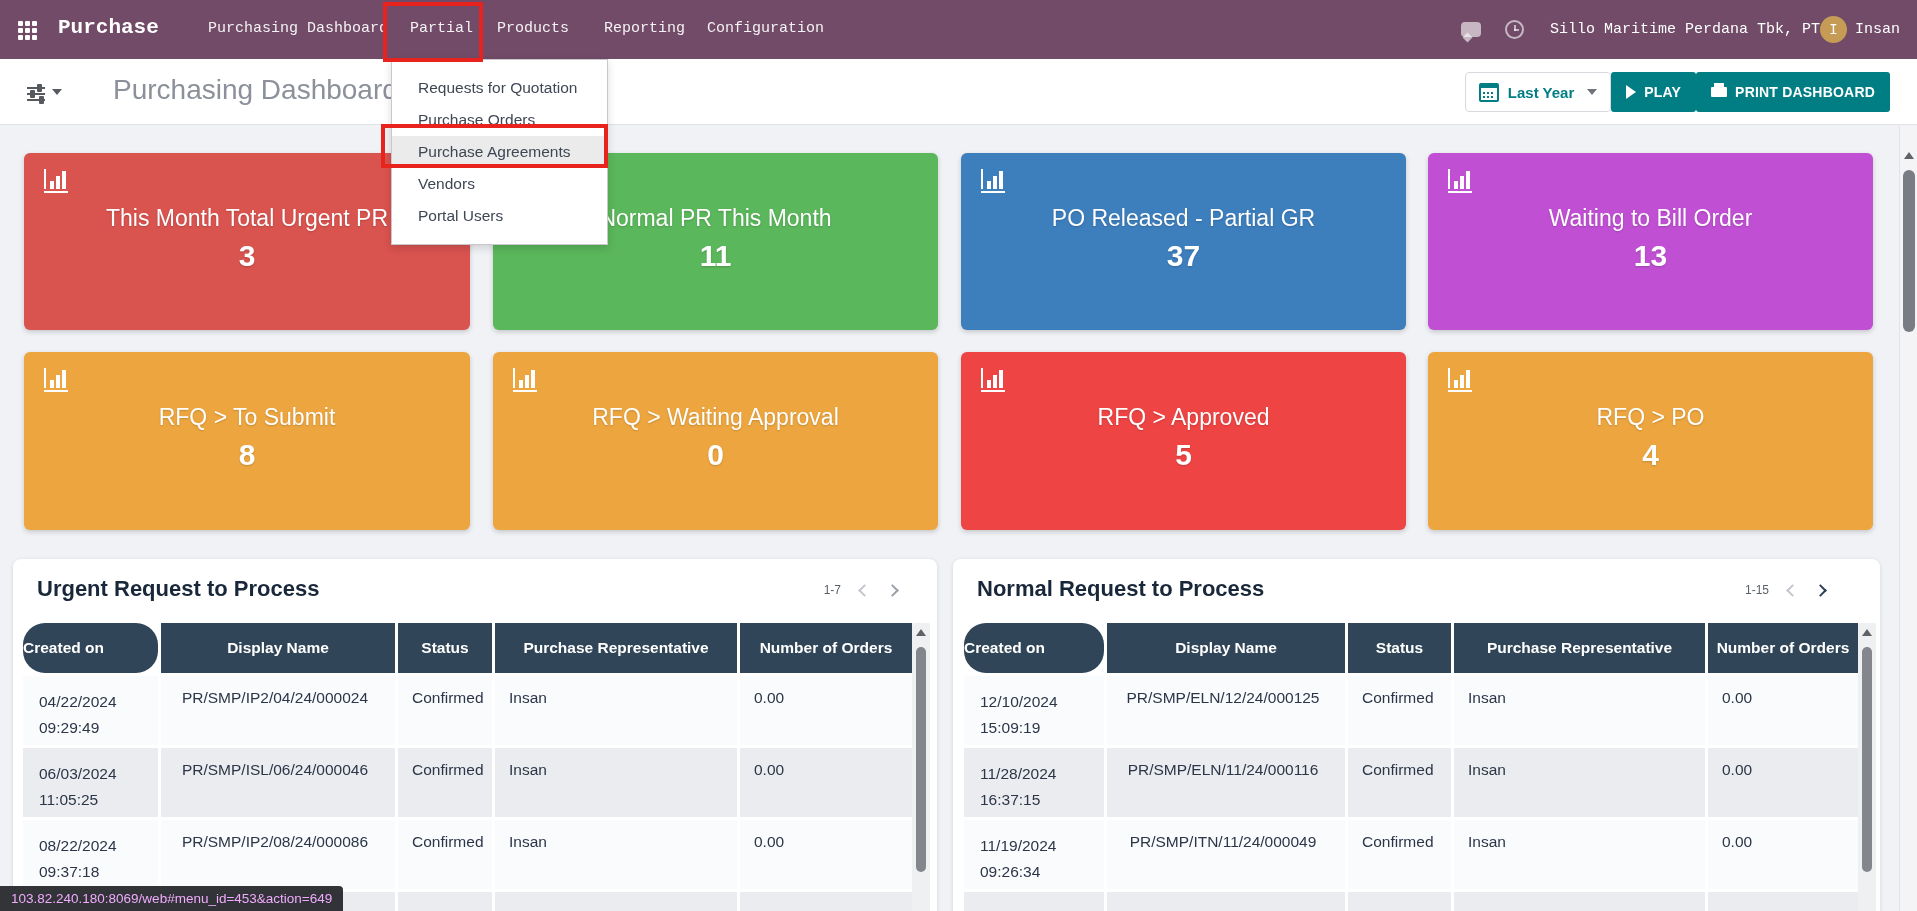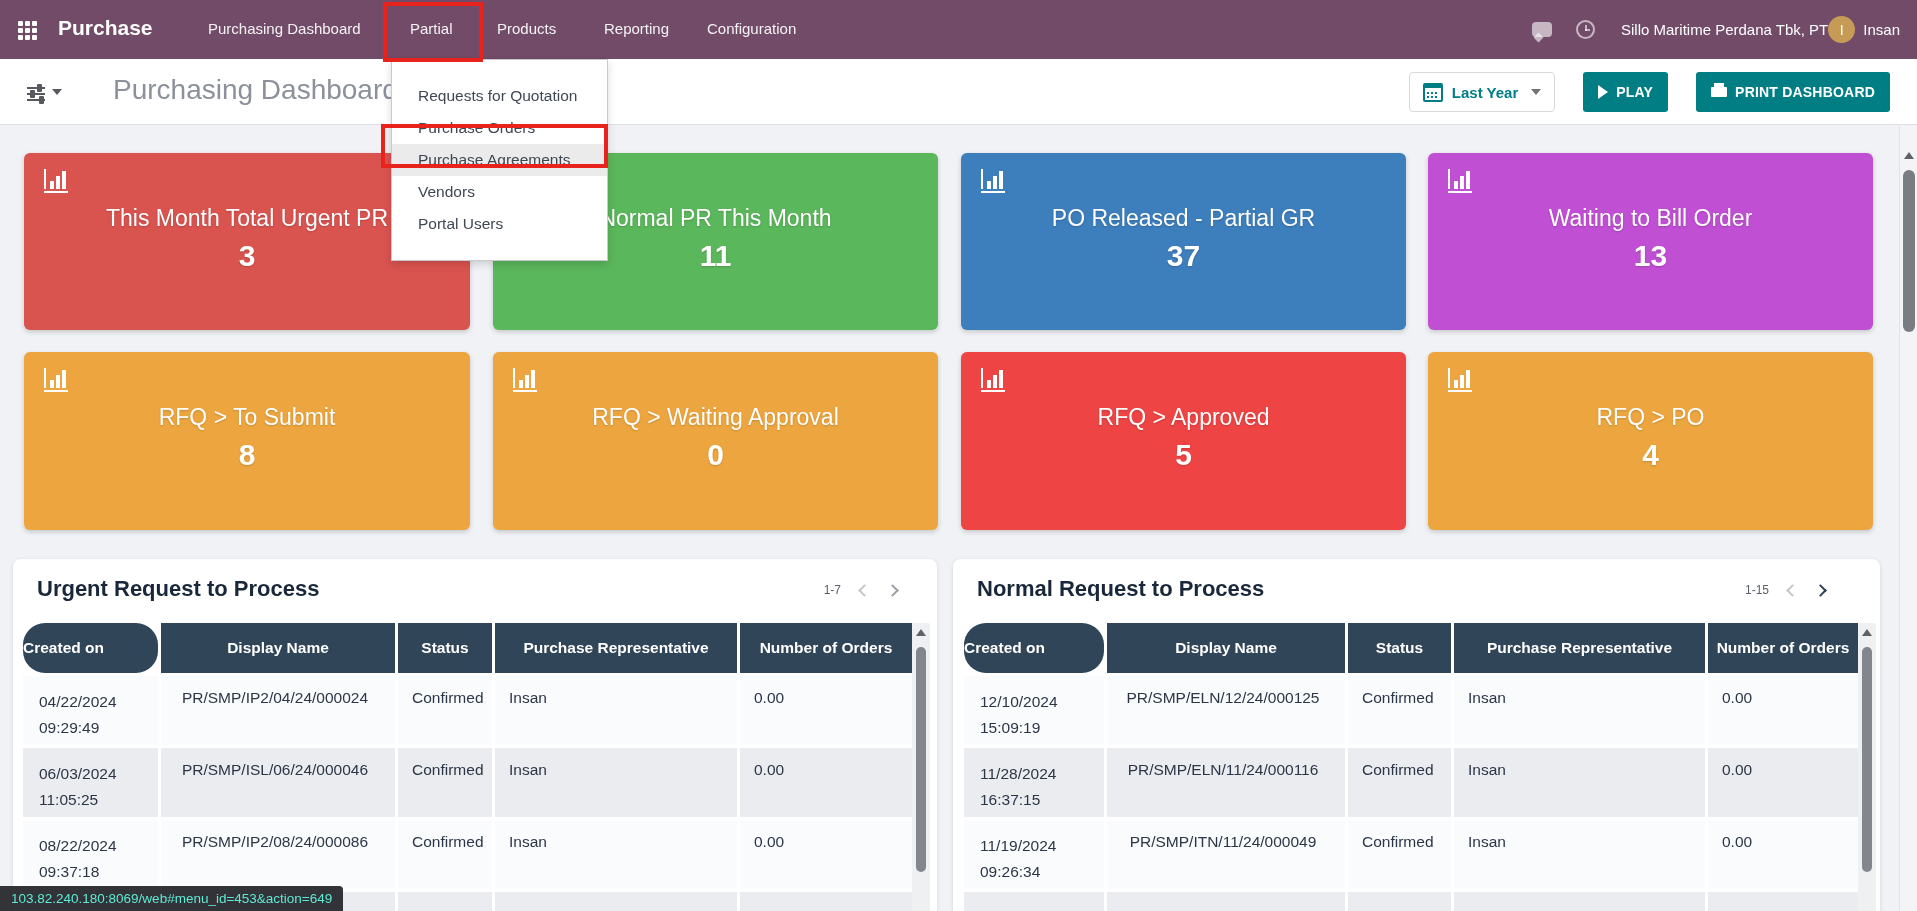--- a/index.html
+++ b/index.html
@@ -1,20 +1,20 @@
 <!DOCTYPE html>
 <html><head>
 <meta charset="utf-8">
 <style>
   * { box-sizing: border-box; margin: 0; padding: 0; }
   html,body { width:1917px; height:911px; overflow:hidden; }
   body { position:relative; background:#f1f2f6; font-family:"Liberation Sans", sans-serif; }
 
   
-  .navbar { position:absolute; left:0; top:0; width:1917px; height:59px; background:#714B67; z-index:10; }
+  .navbar { position:absolute; left:0; top:0; width:1917px; height:59px; background:#714B67; z-index:10;font-family:Liberation Mono, monospace; }
   .grid9 { position:absolute; left:18px; top:21px; display:grid; grid-template-columns:repeat(3,5px); gap:2px; cursor:pointer; }
   .grid9 i { width:5px; height:5px; background:#fff; border-radius:1px; }
   .brand { position:absolute; left:58px; top:16px; color:#fff; font-size:21px; font-weight:bold; }
   .nav-item { position:absolute; top:20px; color:rgba(255,255,255,.93); font-size:15px; cursor:pointer; white-space:nowrap; }
   .nav-right { position:absolute; right:17px; top:0; height:59px; display:flex; align-items:center; }
   .chat-ic { position:relative; width:20px; height:15px; background:rgba(255,255,255,.6); border-radius:4px; margin-right:24px; cursor:pointer; }
   .chat-ic i { position:absolute; left:3px; bottom:-4px; width:7px; height:7px; background:rgba(255,255,255,.6); transform:rotate(45deg); }
   .clock-ic { position:relative; width:19px; height:19px; border:2px solid rgba(255,255,255,.6); border-radius:50%; margin-right:26px; cursor:pointer; }
   .clock-ic i { position:absolute; left:7px; top:3px; width:2px; height:6px; background:rgba(255,255,255,.6); }
   .clock-ic b { position:absolute; left:7px; top:7px; width:5px; height:2px; background:rgba(255,255,255,.6); }
@@ -22,21 +22,21 @@
   .avatar { width:27px; height:27px; border-radius:50%; background:#c69b56; color:#fff; font-size:14px; display:flex; align-items:center; justify-content:center; margin-right:8px; cursor:pointer; }
   .username { color:#fff; font-size:15px; cursor:pointer; }
 
   
   .control-bar { position:absolute; left:0; top:59px; width:1917px; height:66px; background:#fff; border-bottom:1px solid #e0e1e5; z-index:5; }
   .filter-ic { position:absolute; left:27px; top:24px; width:18px; cursor:pointer; }
   .fl { position:relative; height:2px; background:#565a5f; margin:4px 0; }
   .fl i { position:absolute; top:-3px; width:5px; height:8px; background:#565a5f; border-radius:1px; }
   .filter-caret { position:absolute; left:52px; top:30px; width:0; height:0; border-left:5px solid transparent; border-right:5px solid transparent; border-top:6px solid #565a5f; cursor:pointer; }
   .page-title { position:absolute; left:113px; top:15px; font-size:28px; color:#8b909b; }
-  .ctrl-right { position:absolute; right:27px; top:13px; display:flex; align-items:center; gap:28px; }
+  .ctrl-right { position:absolute; right:27px; top:13px; display:flex; align-items:center; gap:0; }
   .period-box { display:flex; align-items:center; gap:9px; height:40px; padding:0 13px; background:#fff; border:1px solid #d7d9de; border-radius:4px; cursor:pointer; }
   .cal-ic { position:relative; width:20px; height:19px; border:2px solid #017e84; border-top:5px solid #017e84; border-radius:2px; }
   .cal-ic i { position:absolute; left:2px; top:4px; width:2px; height:2px; background:#017e84;
               box-shadow:4px 0 0 #017e84, 8px 0 0 #017e84, 0 4px 0 #017e84, 4px 4px 0 #017e84, 8px 4px 0 #017e84; }
   .period-label { color:#017e84; font-size:15px; font-weight:bold; }
   .dd-caret { width:0; height:0; border-left:5px solid transparent; border-right:5px solid transparent; border-top:6px solid #707478; margin-left:4px; }
   .teal-btn { display:flex; align-items:center; gap:8px; height:40px; padding:0 15px; background:#017e84; border:none; border-radius:3px; color:#fff; font-size:14px; font-weight:bold; font-family:"Liberation Sans",sans-serif; cursor:pointer; letter-spacing:.2px; }
   .play-tri { width:0; height:0; border-left:10px solid #fff; border-top:7px solid transparent; border-bottom:7px solid transparent; }
   .print-ic { position:relative; width:16px; height:10px; background:#fff; border-radius:1px; }
   .print-ic i { position:absolute; left:3px; top:-4px; width:10px; height:4px; background:#fff; }
@@ -69,35 +69,35 @@
   .cell { font-size:15.5px; color:#2b3648; padding:13px 6px 0 14px; }
   .cell.ctr { text-align:center; padding-left:0; }
   .cell.datec { padding-left:16px; line-height:26px; }
   .lt { background:#fafbfd; }
   .gr { background:#ebecef; }
   .vscroll { position:absolute; top:64px; bottom:0; width:18px; background:#eef0f2; border-radius:2px; }
   .uparr { width:0; height:0; border-left:5px solid transparent; border-right:5px solid transparent; border-bottom:7px solid #5f6267; margin:6px auto 0; }
   .vthumb { position:absolute; left:4px; top:24px; width:10px; height:225px; background:#83868c; border-radius:5px; cursor:pointer; }
 
   
-  .dropdown { position:absolute; left:391px; top:59px; width:217px; background:#fff; border:1px solid #c9c9cd; box-shadow:0 3px 8px rgba(0,0,0,.15); z-index:50; padding:20px 0; }
+  .dropdown { position:absolute; left:391px; top:59px; width:217px; background:#fff; border:1px solid #c9c9cd; box-shadow:0 3px 8px rgba(0,0,0,.15); z-index:50; padding:12px 0; }
   .dd-item { height:32px; line-height:32px; padding-left:26px; font-size:15.5px; color:#3f4754; cursor:pointer; white-space:nowrap; }
   .dd-item.sel { background:#ebebeb; }
 
   
   .anno { position:absolute; border:4px solid #e8231d; z-index:60; pointer-events:none; }
   .anno-orders { left:383px; top:2px; width:100px; height:60px; }
   .anno-agree { left:381px; top:124px; width:227px; height:44px; }
 
   
   .main-scroll { position:absolute; right:0; top:126px; bottom:0; width:18px; background:#f4f4f6; border-left:1px solid #e3e3e6; z-index:40; }
   .main-thumb { position:absolute; left:3px; top:44px; width:12px; height:162px; background:#797c82; border-radius:6px; cursor:pointer; }
 
   
-  .url-tip { position:absolute; left:0; bottom:0; height:25px; line-height:25px; padding:0 11px; background:rgba(40,41,45,.95); color:#5eead4; font-size:13.5px; border-top-right-radius:4px; z-index:70; white-space:nowrap; }
+  .url-tip { position:absolute; left:0; bottom:0; height:25px; line-height:25px; padding:0 11px; background:rgba(40,41,45,.95); color:#f0abfc; font-size:13.5px; border-top-right-radius:4px; z-index:70; white-space:nowrap; }
 </style>
 </head>
 <body>
 
 <div class="navbar">
   <div class="grid9">
       <i></i>
       <i></i>
       <i></i>
       <i></i>

